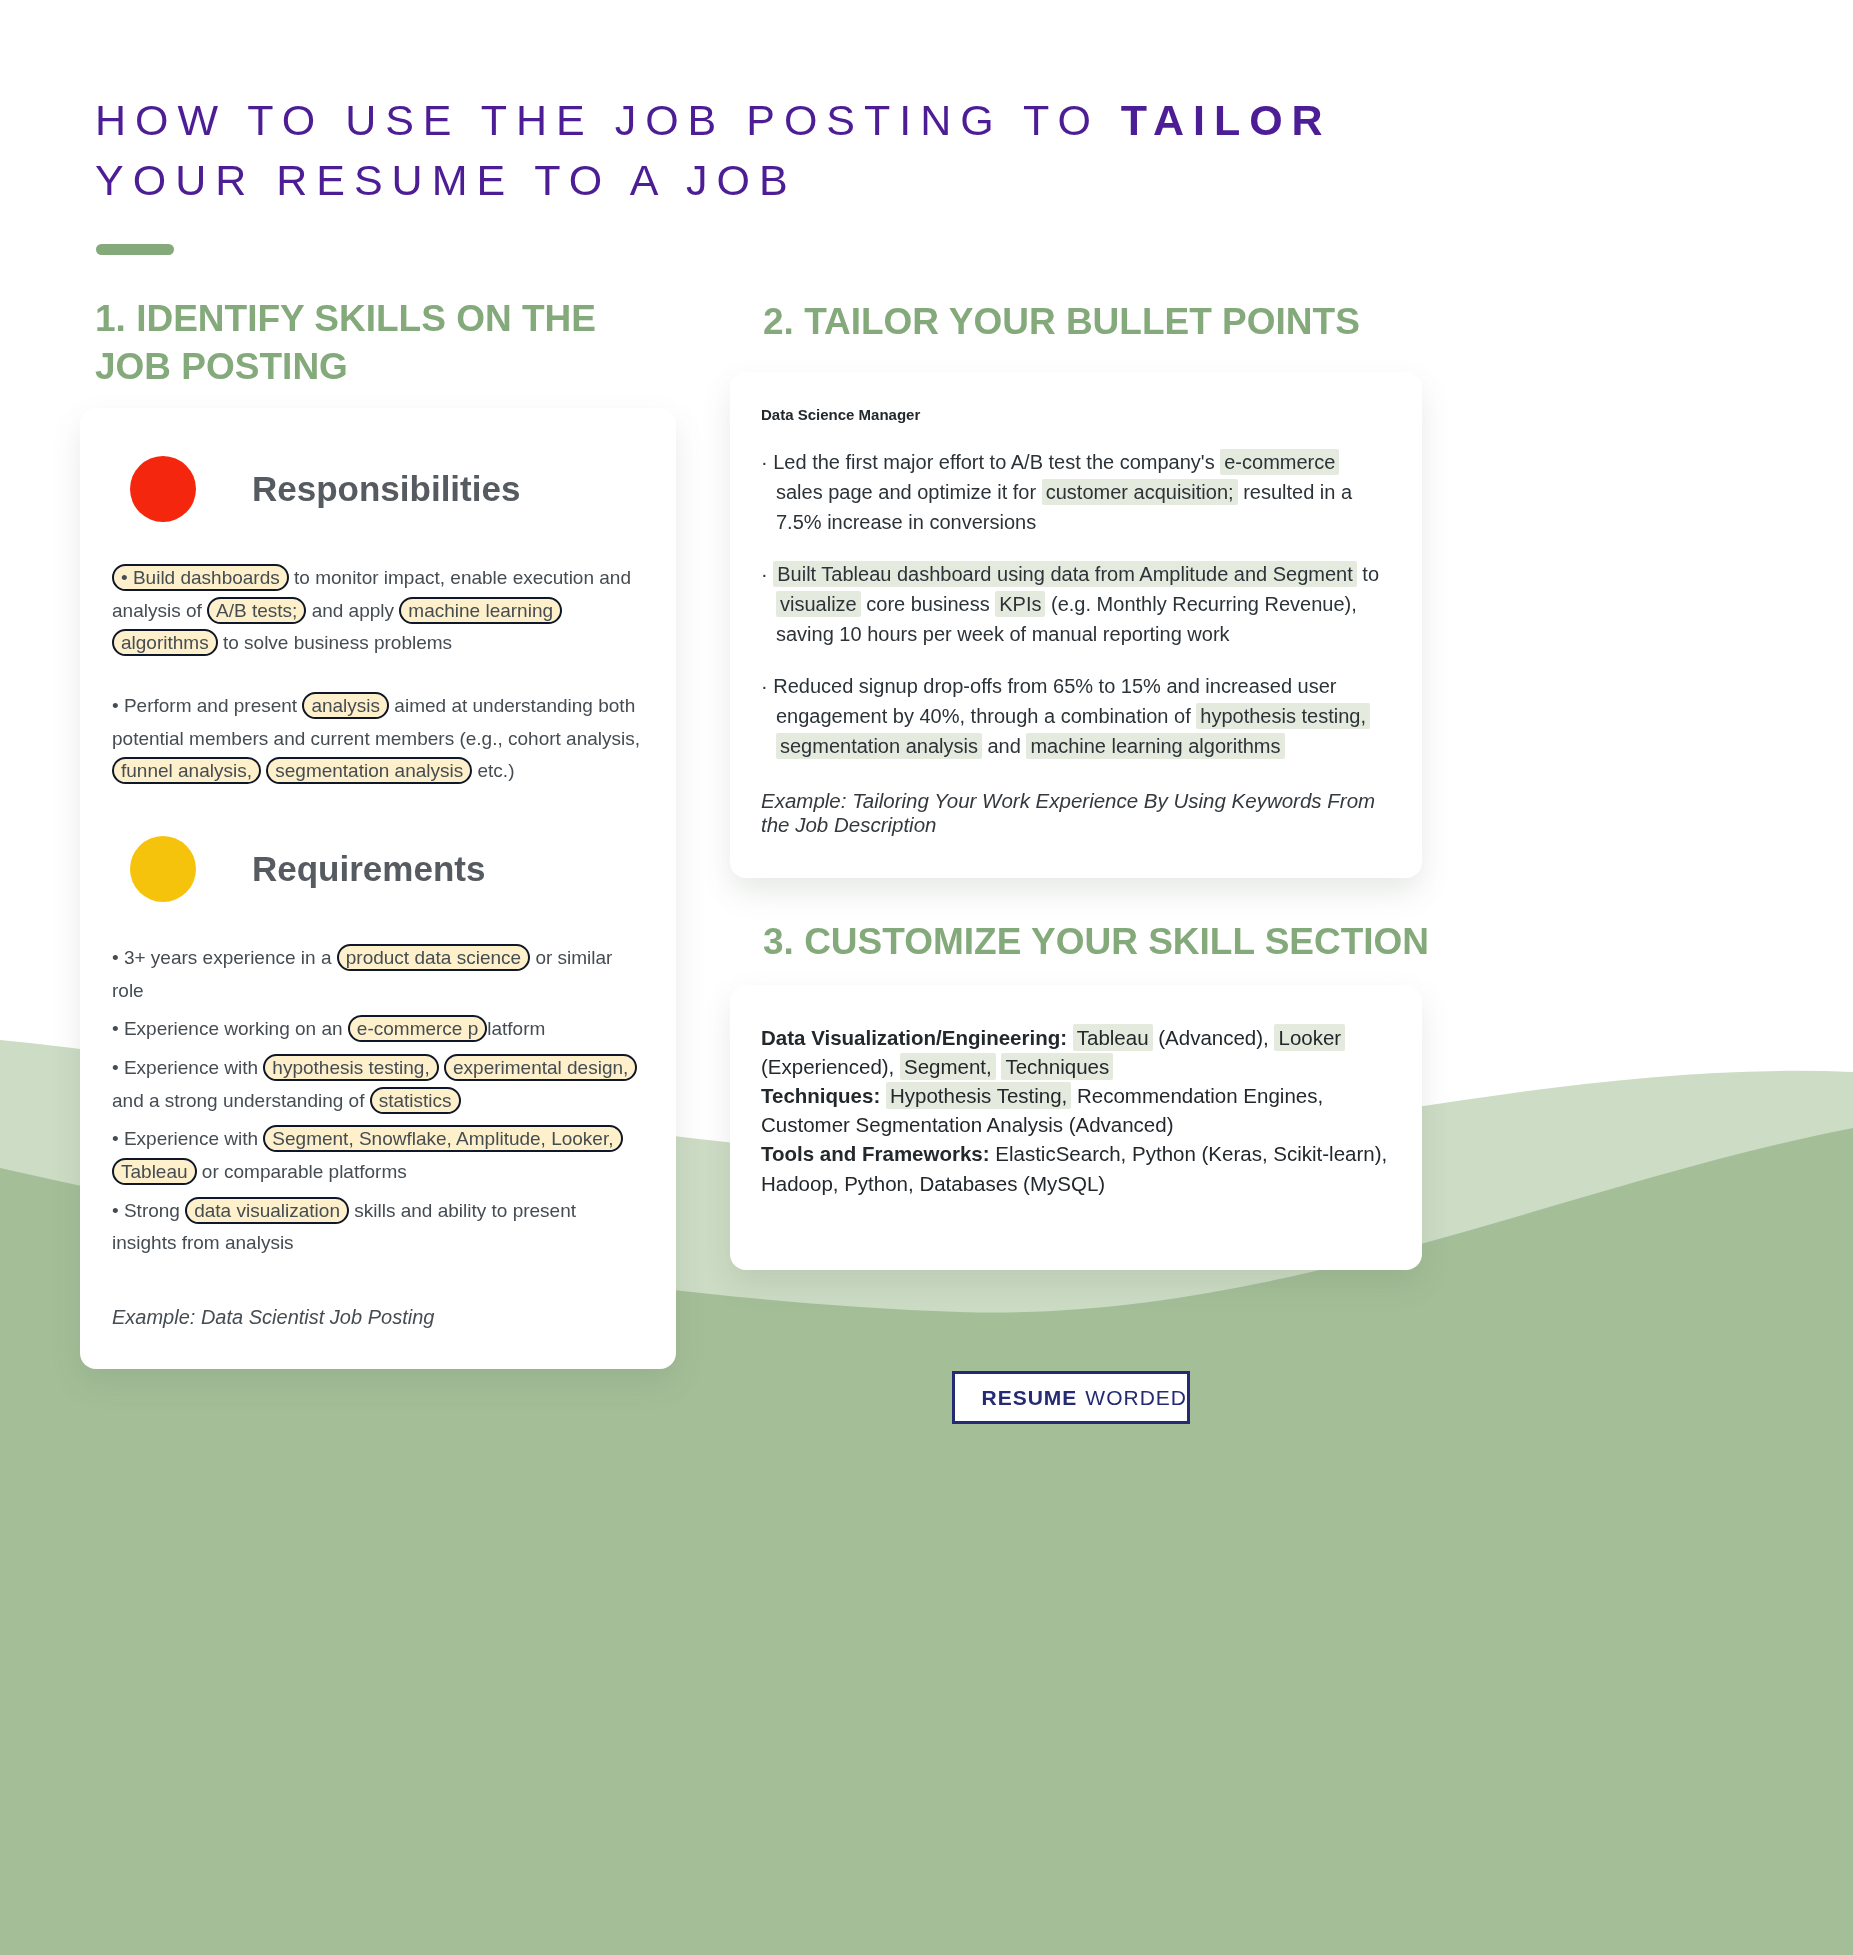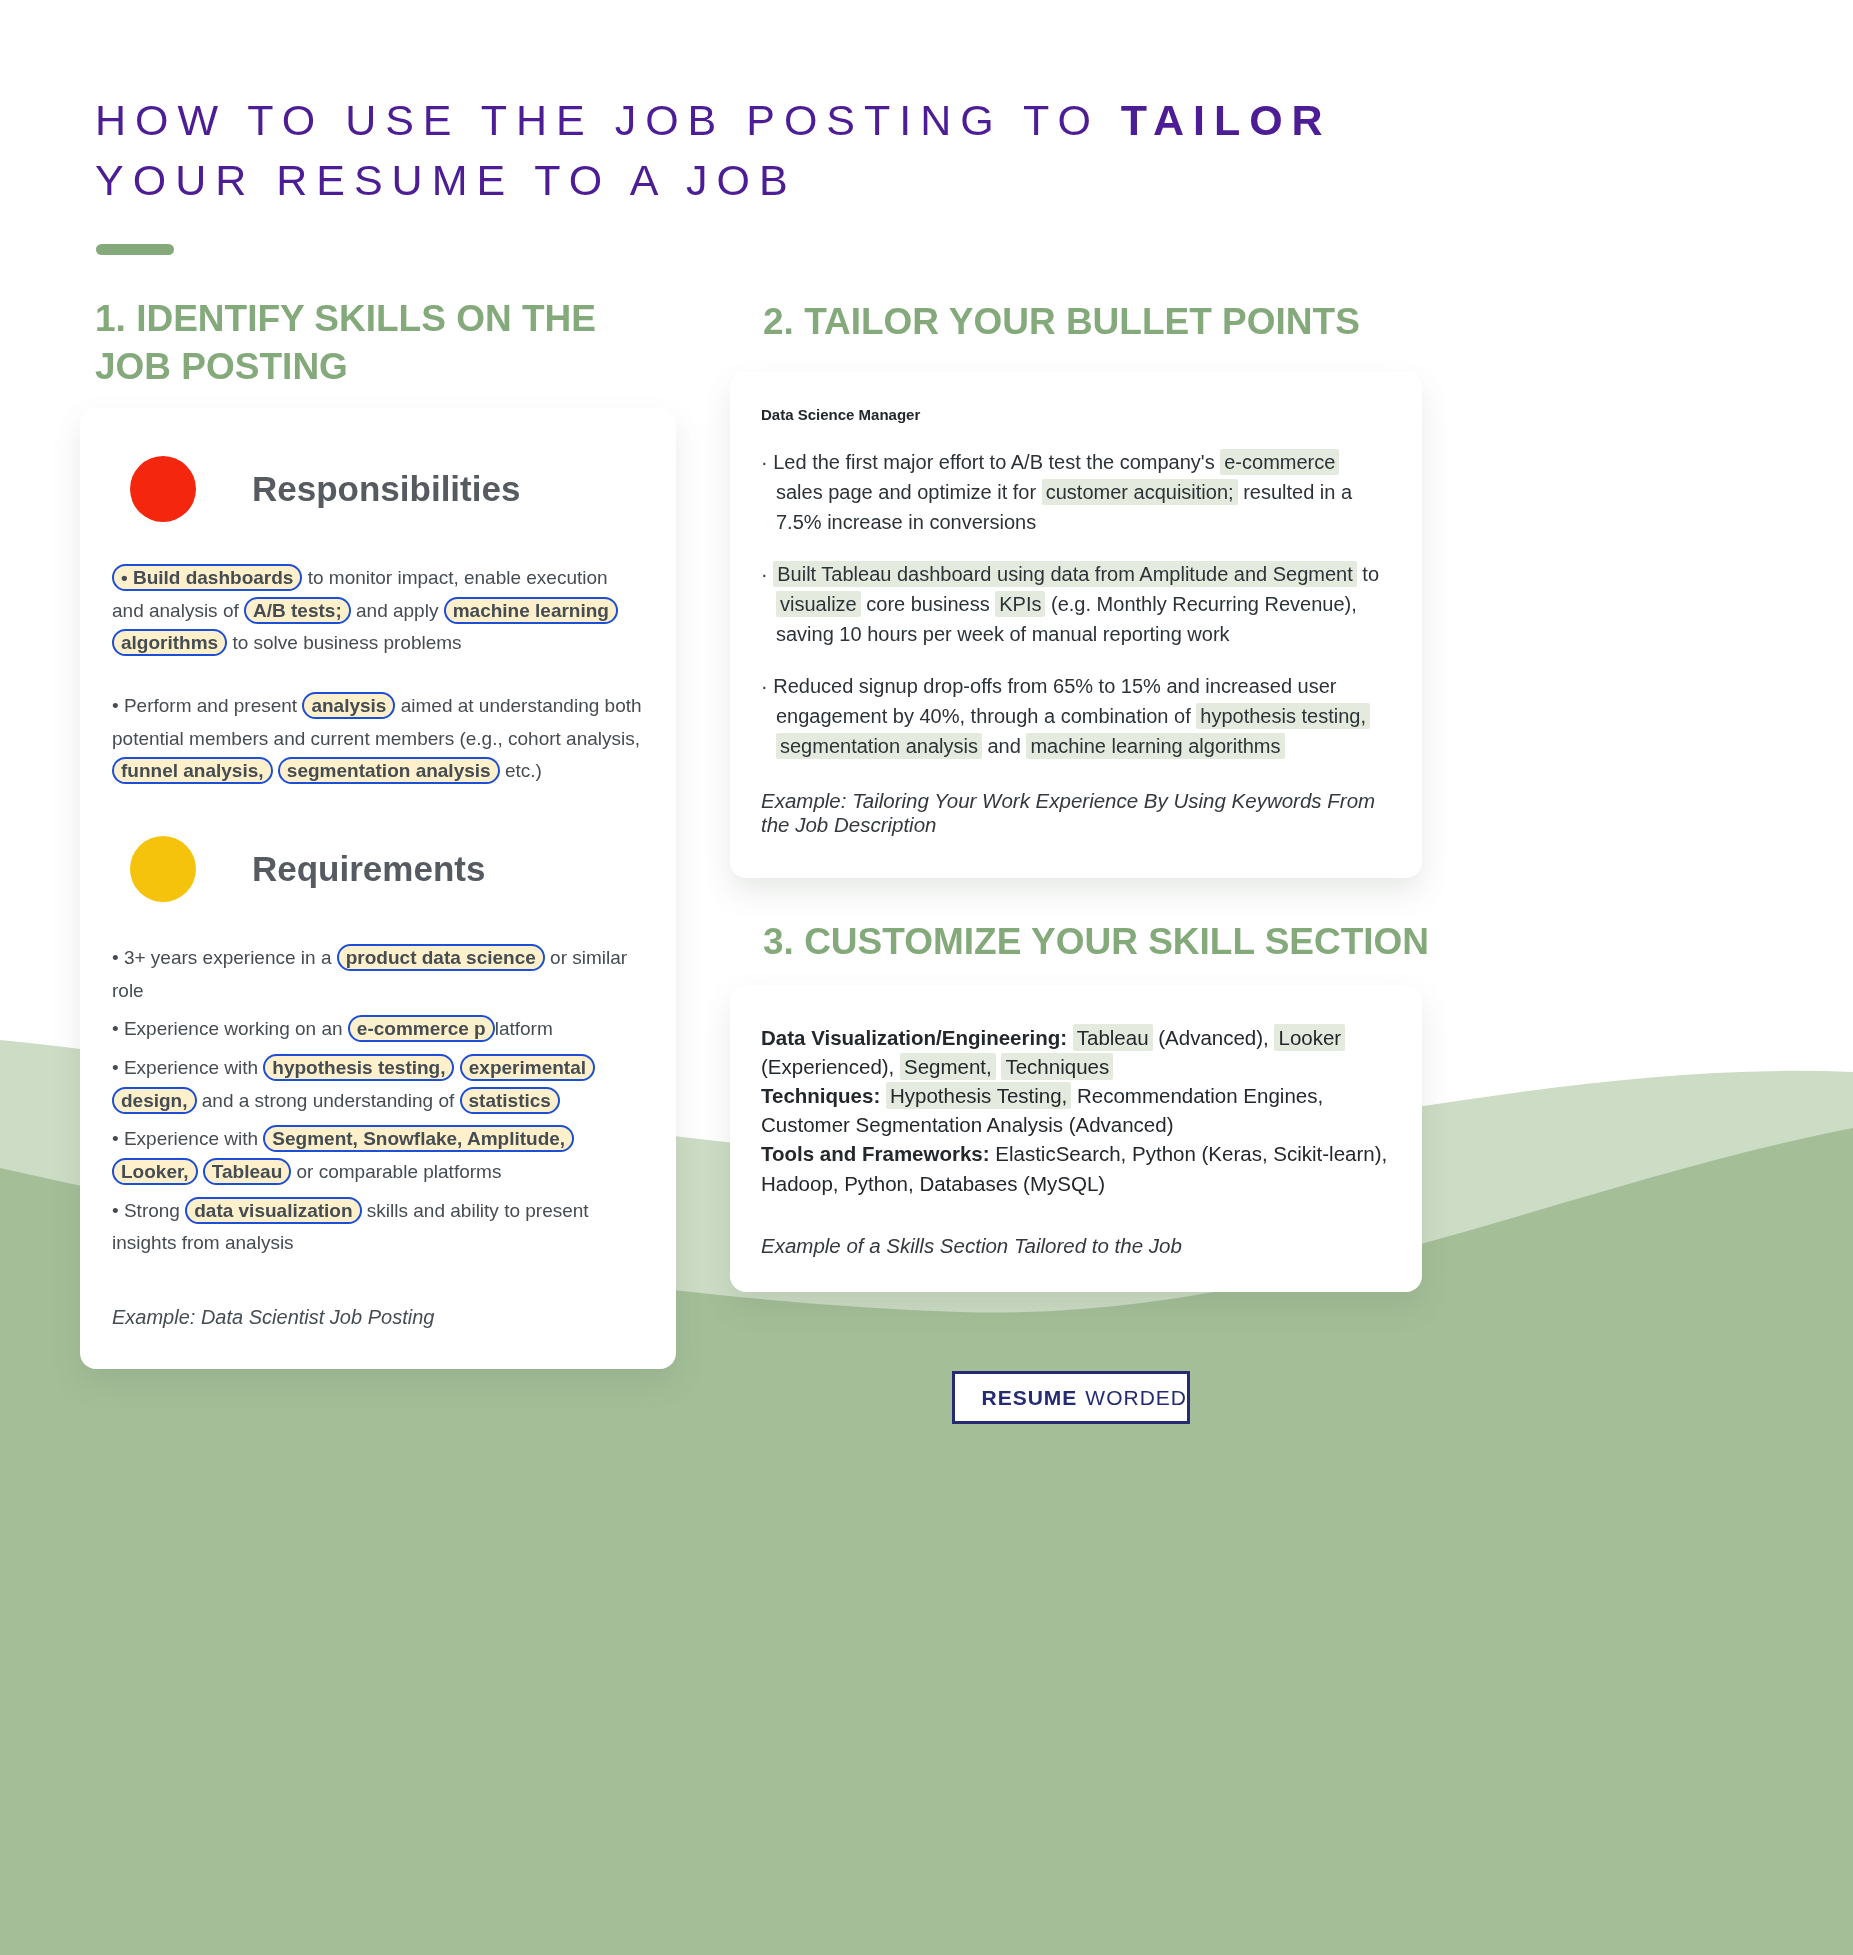--- a/index.html
+++ b/index.html
@@ -42,22 +42,22 @@
   .example{font-size:20px;font-style:italic;color:#454c52;margin:46px 0 0;}
 
   .job-title{font-size:15px;font-weight:700;color:#23282c;margin:0 0 24px;}
   .rbullet{font-size:20px;line-height:1.5;color:#2c3338;margin:0 0 22px;
            padding-left:15px;text-indent:-15px;}
   .r-example{font-size:20.5px;font-style:italic;color:#33393e;margin:28px 0 0;}
   .skill-line{font-size:20.5px;line-height:1.42;color:#23282c;margin:0;}
   .s-example{font-size:20.5px;font-style:italic;color:#33393e;margin:36px 0 0;}
 
   
-  .run-hl-y{background:#fdf0cb;border:2px solid #1d4ed8;border-radius:16px;padding:1px 7px;
-            -webkit-box-decoration-break:clone;box-decoration-break:clone;font-weight:bold;}
+  .run-hl-y{background:#fdf0cb;border:2px solid #0f172a;border-radius:16px;padding:1px 7px;
+            -webkit-box-decoration-break:clone;box-decoration-break:clone;}
   .run-hl-g{background:#e4eadd;border-radius:2px;padding:2px 4px;
             -webkit-box-decoration-break:clone;box-decoration-break:clone;}
   .run-b{font-weight:700;}
 
   
   .logo{position:absolute;left:952px;top:1371px;width:238px;height:53px;background:#ffffff;
         border:3px solid #252b72;display:flex;align-items:center;justify-content:flex-end;
         font-size:21px;color:#252b72;letter-spacing:1px;box-sizing:border-box;}
   .logo-bold{font-weight:700;margin-right:8px;}
 </style>
@@ -110,21 +110,20 @@
     <p class="rbullet"><span>· Reduced signup drop-offs from 65% to 15% and increased user engagement by 40%, through a combination of </span><span class="run-hl-g">hypothesis testing,</span><span> </span><span class="run-hl-g">segmentation analysis</span><span> and </span><span class="run-hl-g">machine learning algorithms</span></p>
     <p class="r-example">Example: Tailoring Your Work Experience By Using Keywords From the Job Description</p>
   </div>
 
   <h2 class="sec-heading h-3">3. CUSTOMIZE YOUR SKILL SECTION</h2>
 
   <div class="card card-r2">
     <p class="skill-line"><span class="run-b">Data Visualization/Engineering:</span><span> </span><span class="run-hl-g">Tableau</span><span> (Advanced), </span><span class="run-hl-g">Looker</span><span> (Experienced), </span><span class="run-hl-g">Segment,</span><span> </span><span class="run-hl-g">Techniques</span></p>
     <p class="skill-line"><span class="run-b">Techniques:</span><span> </span><span class="run-hl-g">Hypothesis Testing,</span><span> Recommendation Engines, Customer Segmentation Analysis (Advanced)</span></p>
     <p class="skill-line"><span class="run-b">Tools and Frameworks:</span><span> ElasticSearch, Python (Keras, Scikit-learn), Hadoop, Python, Databases (MySQL)</span></p>
-    <p class="s-example">Example of a Skills Section Tailored to the Job</p>
   </div>
 
   <div class="logo">
     <span class="logo-bold">RESUME</span>
       <span>WORDED</span>
   </div>
 
 </div>
 
 </body></html>

